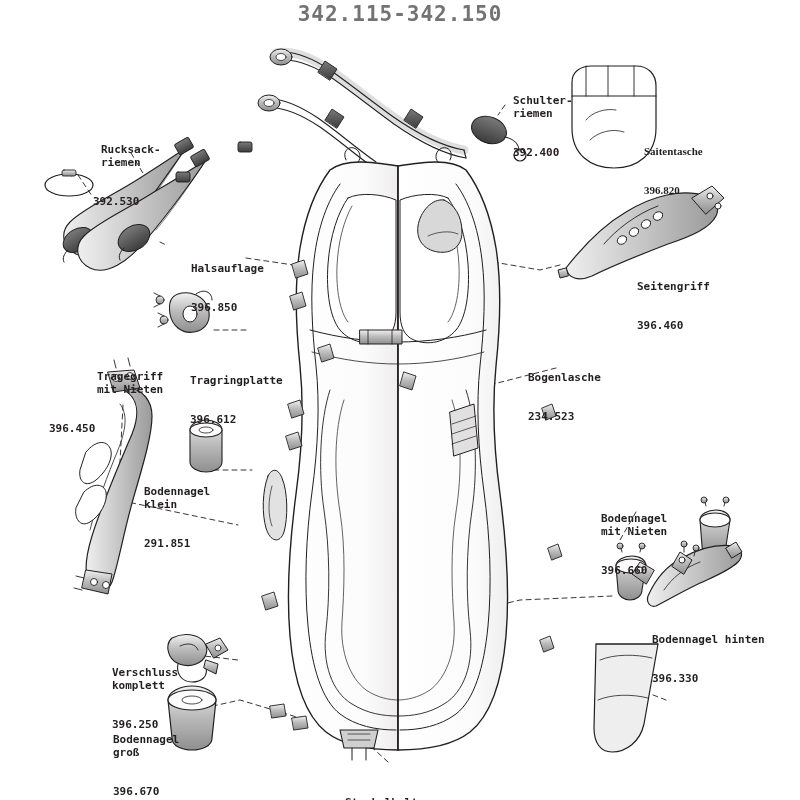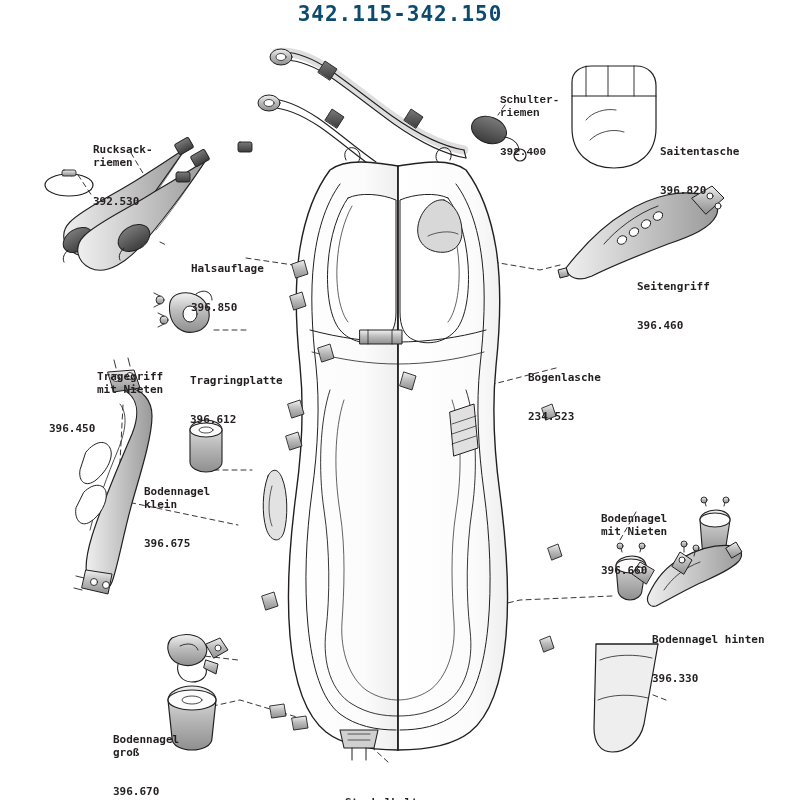--- a/index.html
+++ b/index.html
@@ -25,21 +25,21 @@
   .title {
     position: absolute;
     top: 2px;
     left: 0;
     width: 800px;
     text-align: center;
     font-family: "DejaVu Sans Mono", monospace;
     font-size: 21px;
     font-weight: bold;
     letter-spacing: 1px;
-    color: #0c4a6e;
+    color: #737373;
   }
   .lbl {
     position: absolute;
     font-family: "DejaVu Sans Mono", monospace;
     font-size: 11px;
     font-weight: bold;
     line-height: 13px;
     color: #231f20;
     white-space: pre;
   }
@@ -335,32 +335,32 @@
         <path d="M340 730 L378 730 L374 748 L344 748 Z" fill="#d0d0d0" stroke="#231f20" stroke-width="1.1"></path>
         <path d="M348 734 L370 734 M348 740 L370 740" stroke-width="0.7"></path>
         <path d="M352 748 L352 760 M366 748 L366 760" stroke-width="1"></path>
       </g>
 
     </g>
   </svg>
 
 
   <div class="lbl left" style="left:93px; top:117px;">
-    <div style="white-space:pre-line;">Rucksack-
+    <div style="white-space:pre-line;margin-left:8px;">Rucksack-
 riemen</div>
     <div>392.530</div>
   </div>
 
-  <div class="lbl left" style="left:500px; top:68px;font-family:Liberation Mono, monospace;">
+  <div class="lbl left" style="left:513px; top:68px;">
     <div style="white-space:pre-line;">Schulter-
 riemen</div>
     <div>392.400</div>
   </div>
 
-  <div class="lbl left" style="left:660px; top:119px;">
+  <div class="lbl left" style="left:644px; top:119px;font-family:Liberation Serif, serif;">
     <div>Saitentasche</div>
     <div>396.820</div>
   </div>
 
   <div class="lbl left" style="left:191px; top:236px;">
     <div>Halsauflage</div>
     <div>396.850</div>
   </div>
 
   <div class="lbl left" style="left:637px; top:254px;">
@@ -380,34 +380,39 @@
   </div>
 
   <div class="lbl left" style="left:528px; top:345px;">
     <div>Bogenlasche</div>
     <div>234.523</div>
   </div>
 
   <div class="lbl left" style="left:144px; top:459px;">
     <div style="white-space:pre-line;">Bodennagel
 klein</div>
-    <div>396.675</div>
+    <div>291.851</div>
   </div>
 
   <div class="lbl left" style="left:601px; top:486px;">
     <div style="white-space:pre-line;">Bodennagel
 mit Nieten</div>
     <div>396.660</div>
   </div>
 
   <div class="lbl left" style="left:652px; top:607px;">
     <div>Bodennagel hinten</div>
     <div>396.330</div>
   </div>
 
+  <div class="lbl left" style="left:112px; top:640px;">
+    <div style="white-space:pre-line;">Verschluss
+komplett</div>
+    <div>396.250</div>
+  </div>
 
 
   <div class="lbl left" style="left:113px; top:707px;">
     <div style="white-space:pre-line;">Bodennagel
 groß</div>
     <div>396.670</div>
   </div>
 
   <div class="lbl left" style="left:345px; top:770px;">
     <div>Stachelhalterung</div>

